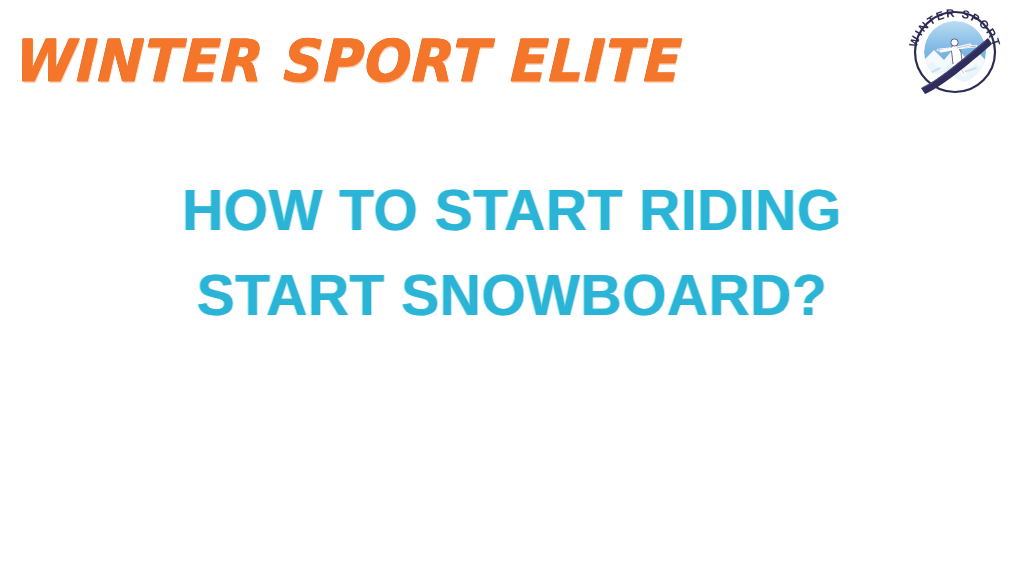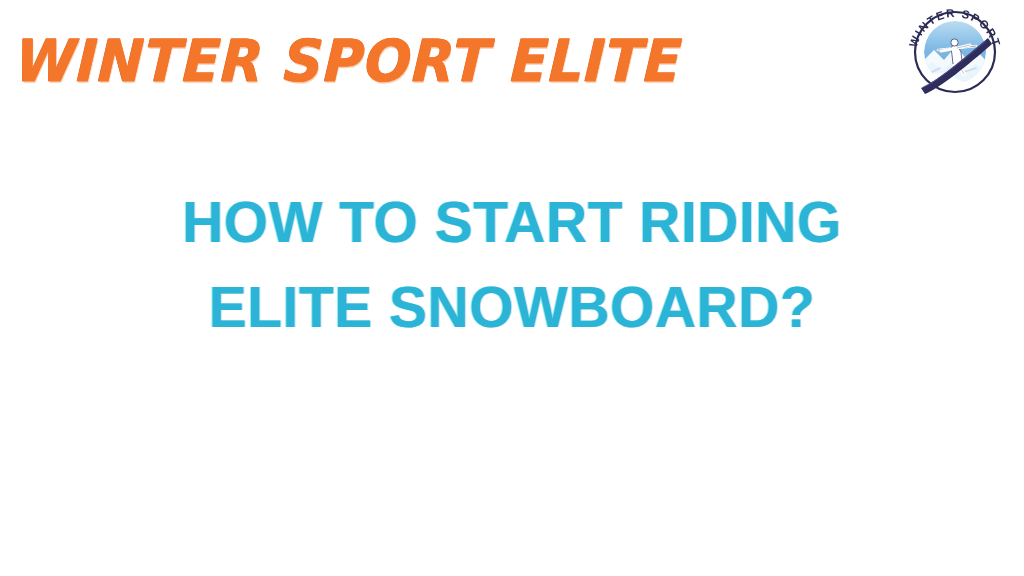--- a/index.html
+++ b/index.html
@@ -59,21 +59,21 @@
     top: 2px;
     width: 98px;
     height: 98px;
   }
   #logo-badge svg { display: block; }
 
   
   #headline {
     position: absolute;
     left: 0;
-    top: 180px;
+    top: 168px;
     width: 1024px;
     text-align: center;
   }
   #headline .hl-line {
     display: block;
     font-family: "Liberation Sans", sans-serif;
     font-weight: 700;
     font-size: 57px;
     line-height: 85px;
     letter-spacing: 0.5px;
@@ -155,16 +155,16 @@
       <g>
         <text font-family="'Liberation Sans', sans-serif" font-size="11.4" font-weight="700" letter-spacing="1.6" fill="#2B2B55">
           <textPath href="#arcPath" xlink:href="#arcPath" startOffset="50%" text-anchor="middle">WINTER SPORT</textPath>
         </text>
       </g>
     </svg>
   </div>
 
   <div id="headline">
     <span class="hl-line">HOW TO START RIDING</span>
-    <span class="hl-line">ELITE SNOWBOARD?</span>
+    <span class="hl-line">START SNOWBOARD?</span>
   </div>
 
 </div>
 
 </body></html>

